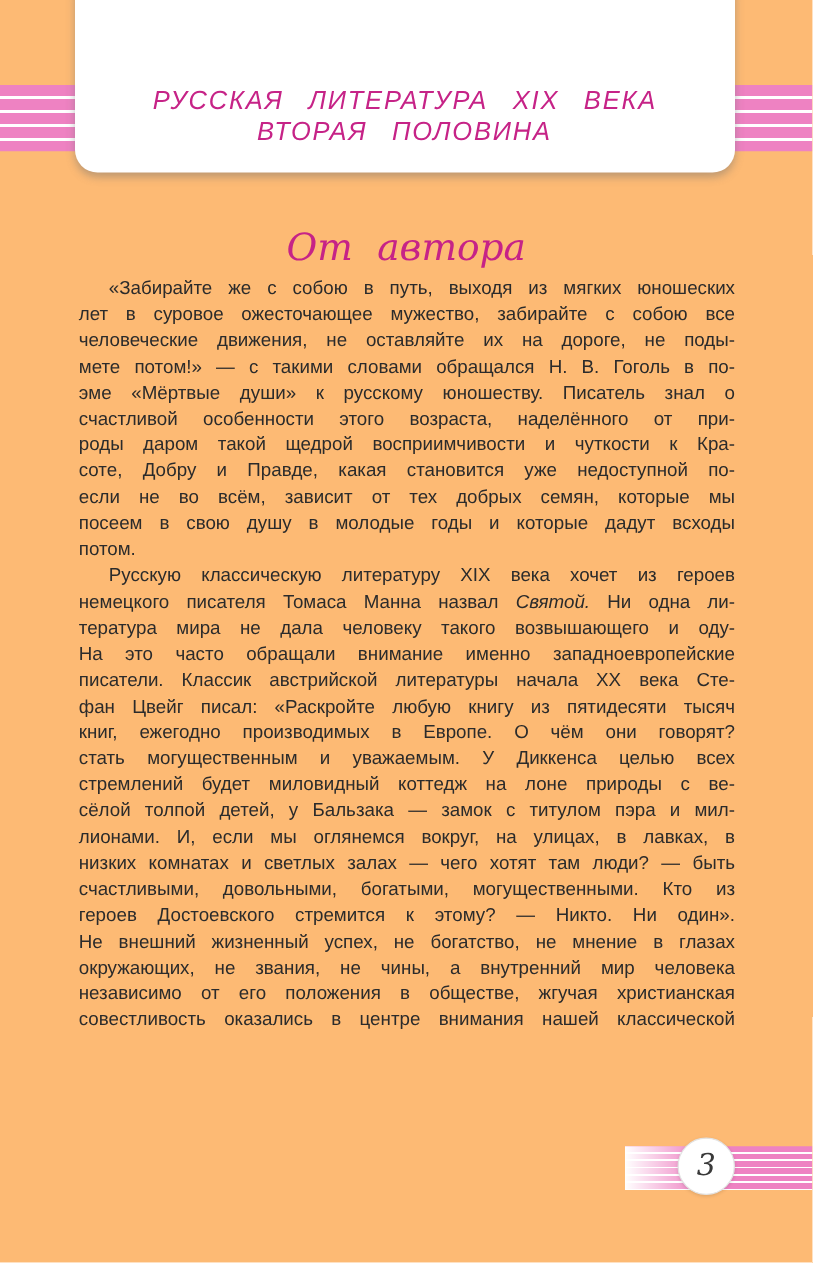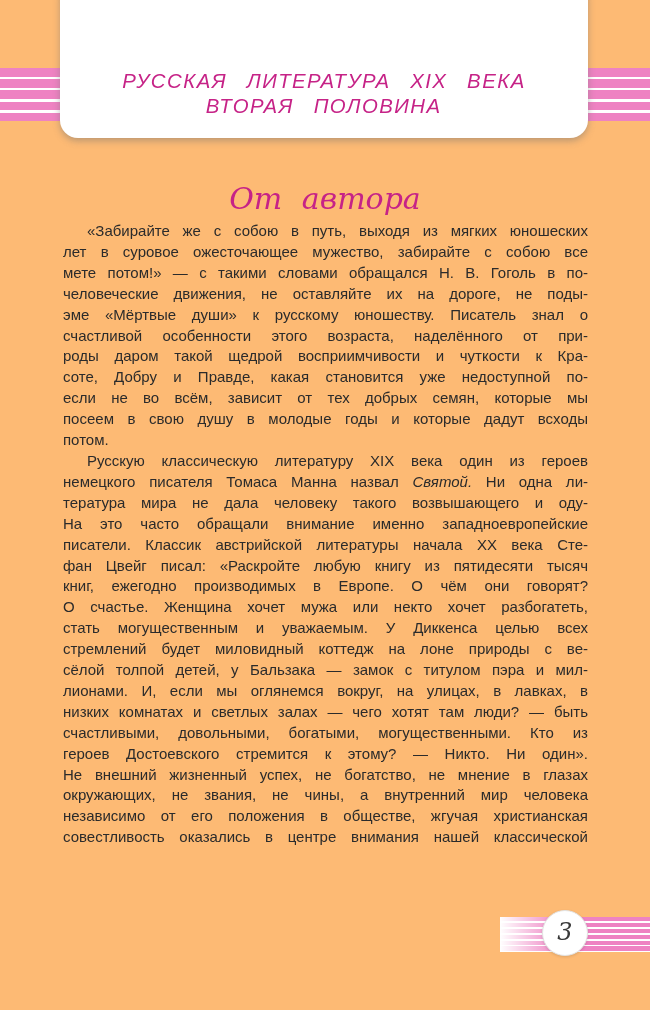--- a/index.html
+++ b/index.html
@@ -146,39 +146,38 @@
     <div class="header-line">РУССКАЯ ЛИТЕРАТУРА XIX ВЕКА</div>
     <div class="header-line">ВТОРАЯ ПОЛОВИНА</div>
   </div>
 
   <div class="section-title">От автора</div>
 
   <div class="body-text">
     <div class="paragraph">
         <div class="tline">«Забирайте же с собою в путь, выходя из мягких юношеских</div>
         <div class="tline">лет в суровое ожесточающее мужество, забирайте с собою все</div>
+        <div class="tline">человеческие движения, не оставляйте их на дороге, не поды-</div>
         <div class="tline">мете потом!» — с такими словами обращался Н. В. Гоголь в по-</div>
-        <div class="tline">человеческие движения, не оставляйте их на дороге, не поды-</div>
         <div class="tline">эме «Мёртвые души» к русскому юношеству. Писатель знал о</div>
         <div class="tline">счастливой особенности этого возраста, наделённого от при-</div>
         <div class="tline">роды даром такой щедрой восприимчивости и чуткости к Кра-</div>
         <div class="tline">соте, Добру и Правде, какая становится уже недоступной по-</div>
         <div class="tline">если не во всём, зависит от тех добрых семян, которые мы</div>
         <div class="tline">посеем в свою душу в молодые годы и которые дадут всходы</div>
         <div class="tline last">потом.</div>
       </div>
     <div class="paragraph">
-        <div class="tline">Русскую классическую литературу XIX века один из героев</div>
+        <div class="tline">Русскую классическую литературу XIX века хочет из героев</div>
         <div class="tline">немецкого писателя Томаса Манна назвал <i>Святой.</i> Ни одна ли-</div>
         <div class="tline">тература мира не дала человеку такого возвышающего и оду-</div>
         <div class="tline">На это часто обращали внимание именно западноевропейские</div>
         <div class="tline">писатели. Классик австрийской литературы начала XX века Сте-</div>
         <div class="tline">фан Цвейг писал: «Раскройте любую книгу из пятидесяти тысяч</div>
         <div class="tline">книг, ежегодно производимых в Европе. О чём они говорят?</div>
-        <div class="tline">О счастье. Женщина хочет мужа или некто хочет разбогатеть,</div>
         <div class="tline">стать могущественным и уважаемым. У Диккенса целью всех</div>
         <div class="tline">стремлений будет миловидный коттедж на лоне природы с ве-</div>
         <div class="tline">сёлой толпой детей, у Бальзака — замок с титулом пэра и мил-</div>
         <div class="tline">лионами. И, если мы оглянемся вокруг, на улицах, в лавках, в</div>
         <div class="tline">низких комнатах и светлых залах — чего хотят там люди? — быть</div>
         <div class="tline">счастливыми, довольными, богатыми, могущественными. Кто из</div>
         <div class="tline">героев Достоевского стремится к этому? — Никто. Ни один».</div>
         <div class="tline">Не внешний жизненный успех, не богатство, не мнение в глазах</div>
         <div class="tline">окружающих, не звания, не чины, а внутренний мир человека</div>
         <div class="tline">независимо от его положения в обществе, жгучая христианская</div>

